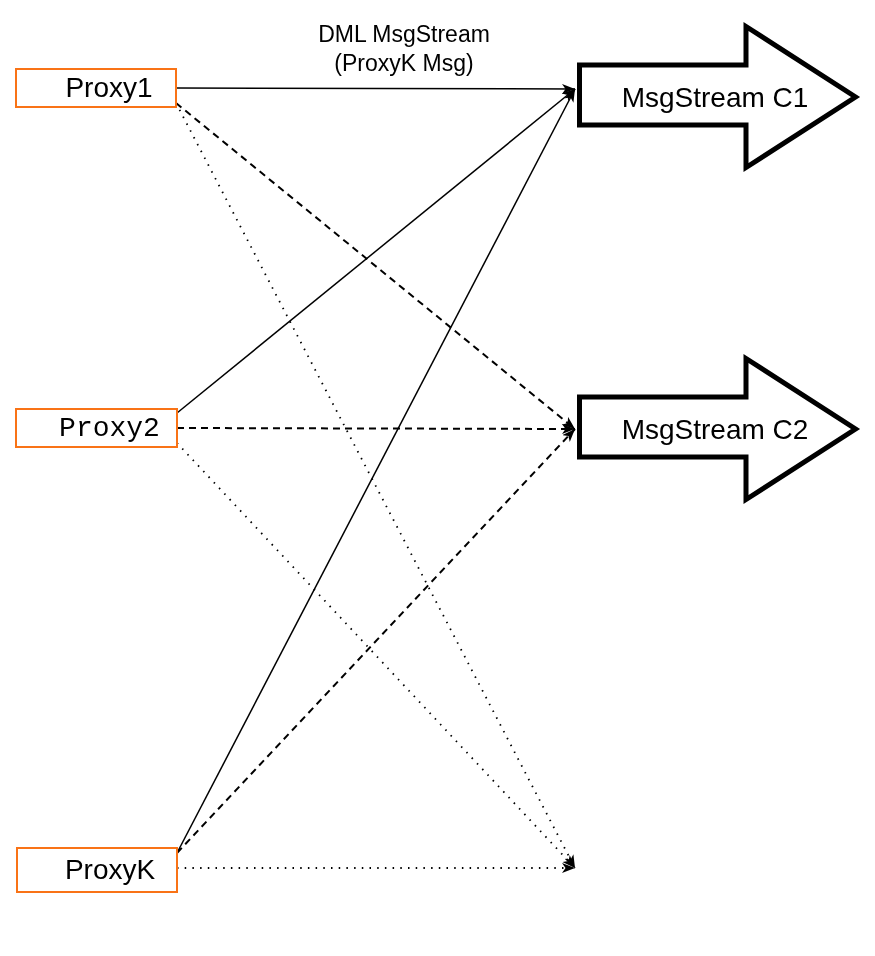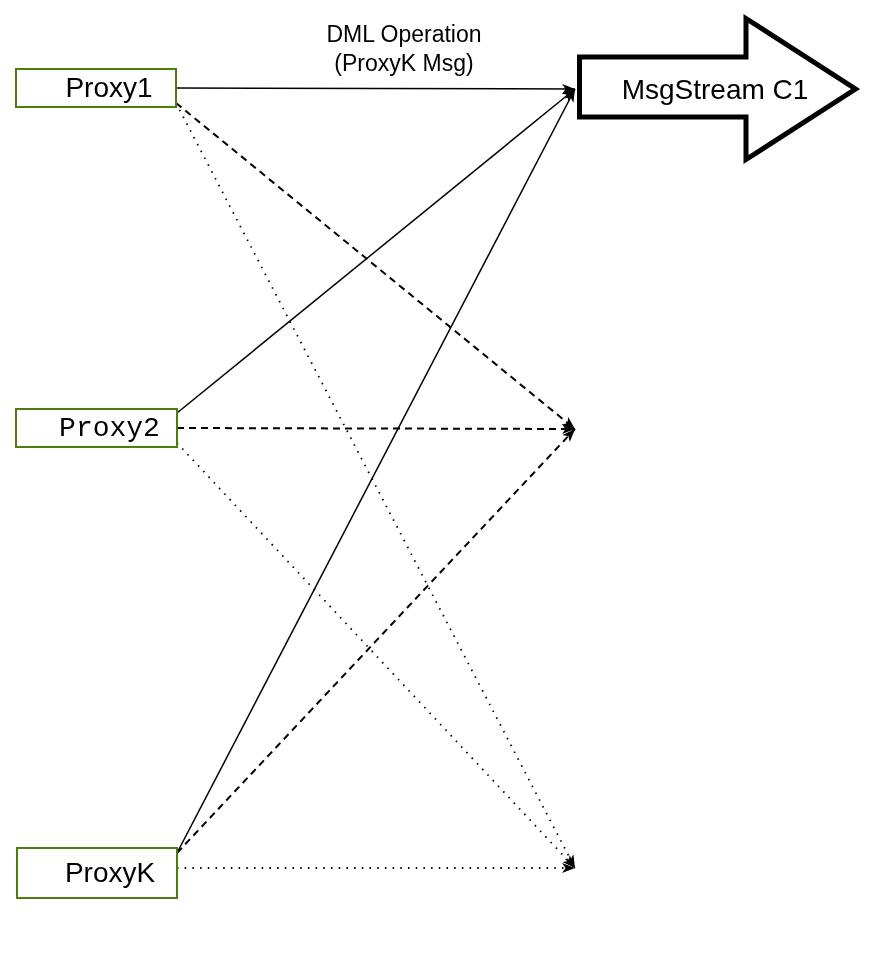--- a/index.html
+++ b/index.html
@@ -28,21 +28,21 @@
     width: 875px; height: 956px;
     overflow: visible;
   }
   .edge { fill: none; stroke: #000; }
   .edge-solid  { stroke-width: 1.5; }
   .edge-dashed { stroke-width: 2;   stroke-dasharray: 7 5; }
   .edge-dotted { stroke-width: 1.8; stroke-dasharray: 1.5 6.2; }
   .proxy {
     position: absolute;
     box-sizing: border-box;
-    border: 2px solid #4d7c0f;
+    border: 2px solid #f97316;
     background: #fff;
     display: flex;
     align-items: center;
     justify-content: center;
     font-size: 28px;
     padding-left: 26px; 
     white-space: nowrap;
   }
   .stream { position: absolute; width: 281px; height: 146px; }
   .stream svg { display: block; overflow: visible; width: 281px; height: 146px; }
@@ -78,34 +78,40 @@
         <line x1="176" y1="103" x2="575" y2="429" class="edge edge-dashed" marker-end="url(#arw)"></line>
         <line x1="177" y1="428" x2="575" y2="429" class="edge edge-dashed" marker-end="url(#arw)"></line>
         <line x1="177" y1="853" x2="575" y2="429" class="edge edge-dashed" marker-end="url(#arw)"></line>
         <line x1="176" y1="103" x2="575" y2="868" class="edge edge-dotted" marker-end="url(#arw)"></line>
         <line x1="177" y1="443" x2="575" y2="868" class="edge edge-dotted" marker-end="url(#arw)"></line>
         <line x1="177" y1="868" x2="575" y2="868" class="edge edge-dotted" marker-end="url(#arw)"></line>
       </g>
   </svg>
 
   <div class="title">
-    <div>DML Operation</div>
+    <div>DML MsgStream</div>
     <div>(ProxyK Msg)</div>
   </div>
 
   <div class="proxy" style="left: 15px; top: 68px; width: 162px; height: 40px;">
     <span>Proxy1</span>
   </div>
   <div class="proxy" style="left: 15px; top: 408px; width: 163px; height: 40px; font-family: Liberation Mono, monospace;">
     <span>Proxy2</span>
   </div>
-  <div class="proxy" style="left: 16px; top: 847px; width: 162px; height: 52px;">
+  <div class="proxy" style="left: 16px; top: 847px; width: 162px; height: 46px;">
     <span>ProxyK</span>
   </div>
 
-  <div class="stream" style="left: 577px; top: 16px;">
+  <div class="stream" style="left: 577px; top: 24px;">
     <svg viewBox="0 0 281 146" xmlns="http://www.w3.org/2000/svg">
       <polygon points="2.5,41 169,41 169,2.5 278.5,73 169,143.5 169,101 2.5,101"></polygon>
       <text x="138" y="83">MsgStream C1</text>
+    </svg>
+  </div>
+  <div class="stream" style="left: 577px; top: 356px;">
+    <svg viewBox="0 0 281 146" xmlns="http://www.w3.org/2000/svg">
+      <polygon points="2.5,41 169,41 169,2.5 278.5,73 169,143.5 169,101 2.5,101"></polygon>
+      <text x="138" y="83">MsgStream C2</text>
     </svg>
   </div>
 
 </div>
 
 </body></html>

